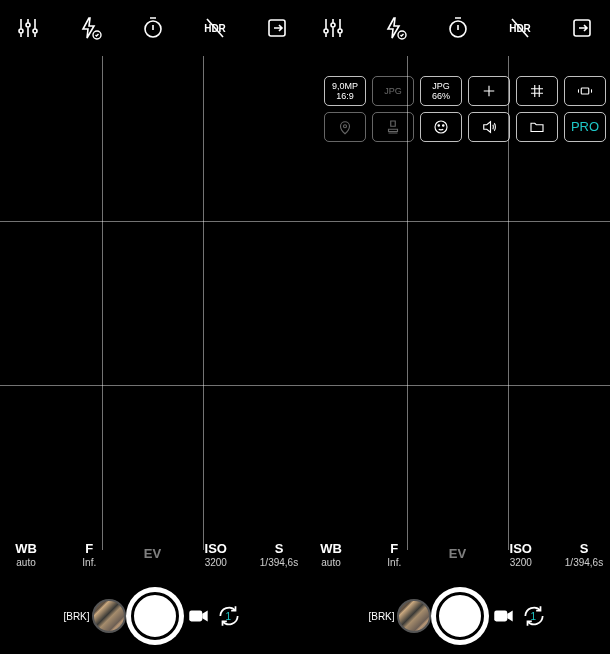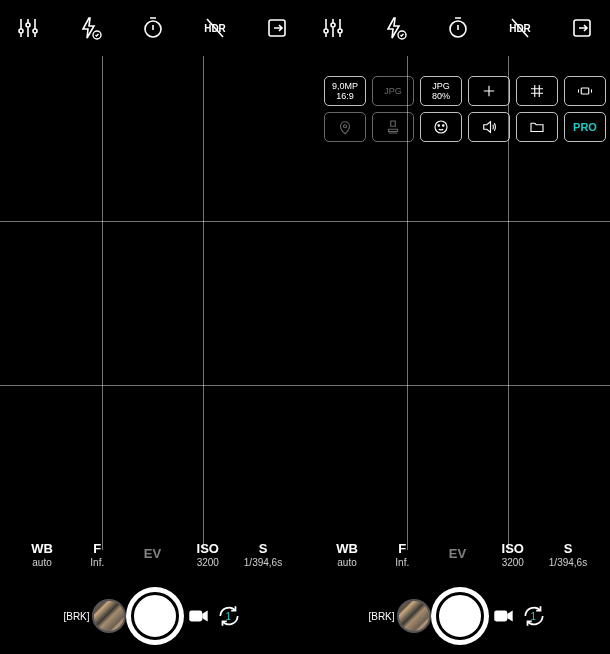--- a/index.html
+++ b/index.html
@@ -9,26 +9,26 @@
 .screen.right{left:305px}
 .topbar{position:absolute;top:0;left:0;right:0;height:56px;display:flex;justify-content:space-between;align-items:center;padding:0 14px;z-index:3}
 .ticon{width:28px;height:28px;display:flex;align-items:center;justify-content:center;color:#fff;cursor:pointer}
 .ticon svg{width:24px;height:24px;stroke:#fff;fill:none;stroke-width:1.6}
 .options{position:absolute;top:76px;right:4px;z-index:3}
 .optrow{display:flex;gap:6px;margin-bottom:6px;justify-content:space-between}
 .optbtn{width:42px;height:30px;border:1px solid rgba(255,255,255,.75);border-radius:5px;display:flex;flex-direction:column;align-items:center;justify-content:center;color:#fff;font-size:9px;line-height:10px;cursor:pointer}
 .optbtn.dim{color:rgba(255,255,255,.4);border-color:rgba(255,255,255,.4)}
 .optbtn svg{width:18px;height:18px;stroke:#fff;fill:none;stroke-width:1.5}
 .optbtn.dim svg{stroke:rgba(255,255,255,.4)}
-.optbtn.pro{color:#1ec8c8;font-size:11px;font-weight:700}
+.optbtn.pro{color:#1ec8c8;font-size:13px;font-weight:400}
 .viewfinder{position:absolute;top:56px;left:0;right:0;bottom:104px;z-index:1}
 .gridline{position:absolute;background:rgba(255,255,255,.45)}
 .gridline.v{width:1px;top:0;bottom:0}
 .gridline.h{height:1px;left:0;right:0}
-.probar{position:absolute;left:0;right:0;bottom:76px;height:48px;display:flex;justify-content:space-between;align-items:center;padding:0 20px;z-index:2}
+.probar{position:absolute;left:0;right:0;bottom:76px;height:48px;display:flex;justify-content:space-between;align-items:center;padding:0 4px;z-index:2}
 .proctl{display:flex;flex-direction:column;align-items:center;color:#fff;cursor:pointer;min-width:44px}
 .proctl .lbl{font-size:13px;font-weight:700;margin-bottom:1px}
 .proctl .val{font-size:10px;color:rgba(255,255,255,.8)}
 .bottombar{position:absolute;left:0;right:0;bottom:0;height:76px;display:flex;justify-content:center;align-items:center;padding:0 10px;z-index:2}
 .shutter{width:58px;height:58px;border-radius:50%;background:#fff;display:flex;align-items:center;justify-content:center;cursor:pointer}
 .shutter::after{content:"";width:42px;height:42px;border-radius:50%;border:3px solid #000}
 .bicon{width:30px;height:30px;display:flex;align-items:center;justify-content:center;color:#fff;cursor:pointer;position:relative;font-size:10px}
 .bicon svg{width:26px;height:26px;stroke:#fff;fill:none;stroke-width:1.6}
 .thumb{width:34px;height:34px;border-radius:50%;overflow:hidden;border:2px solid #555;cursor:pointer;background:linear-gradient(135deg,#8a6d4a 0%,#5e5042 20%,#c9a87f 25%,#3b3a36 45%,#a58c6c 55%,#6d5f54 75%,#b59575 80%,#666 100%)}
 .bicon .num{position:absolute;font-size:10px;color:#1ec8c8;top:10px;left:12px}
@@ -153,21 +153,21 @@
     <div class="optrow">
       <div class="optbtn">
           <span>9,0MP</span>
           <span>16:9</span>
         </div>
       <div class="optbtn dim">
           <span>JPG</span>
         </div>
       <div class="optbtn">
           <span>JPG</span>
-          <span>80%</span>
+          <span>66%</span>
         </div>
       <div class="optbtn">
           <svg viewBox="0 0 24 24">
             <path d="M12 5v14M5 12h14"></path>
           </svg>
         </div>
       <div class="optbtn">
           <svg viewBox="0 0 24 24">
             <path d="M9 4v16M15 4v16M4 9h16M4 15h16"></path>
           </svg>

